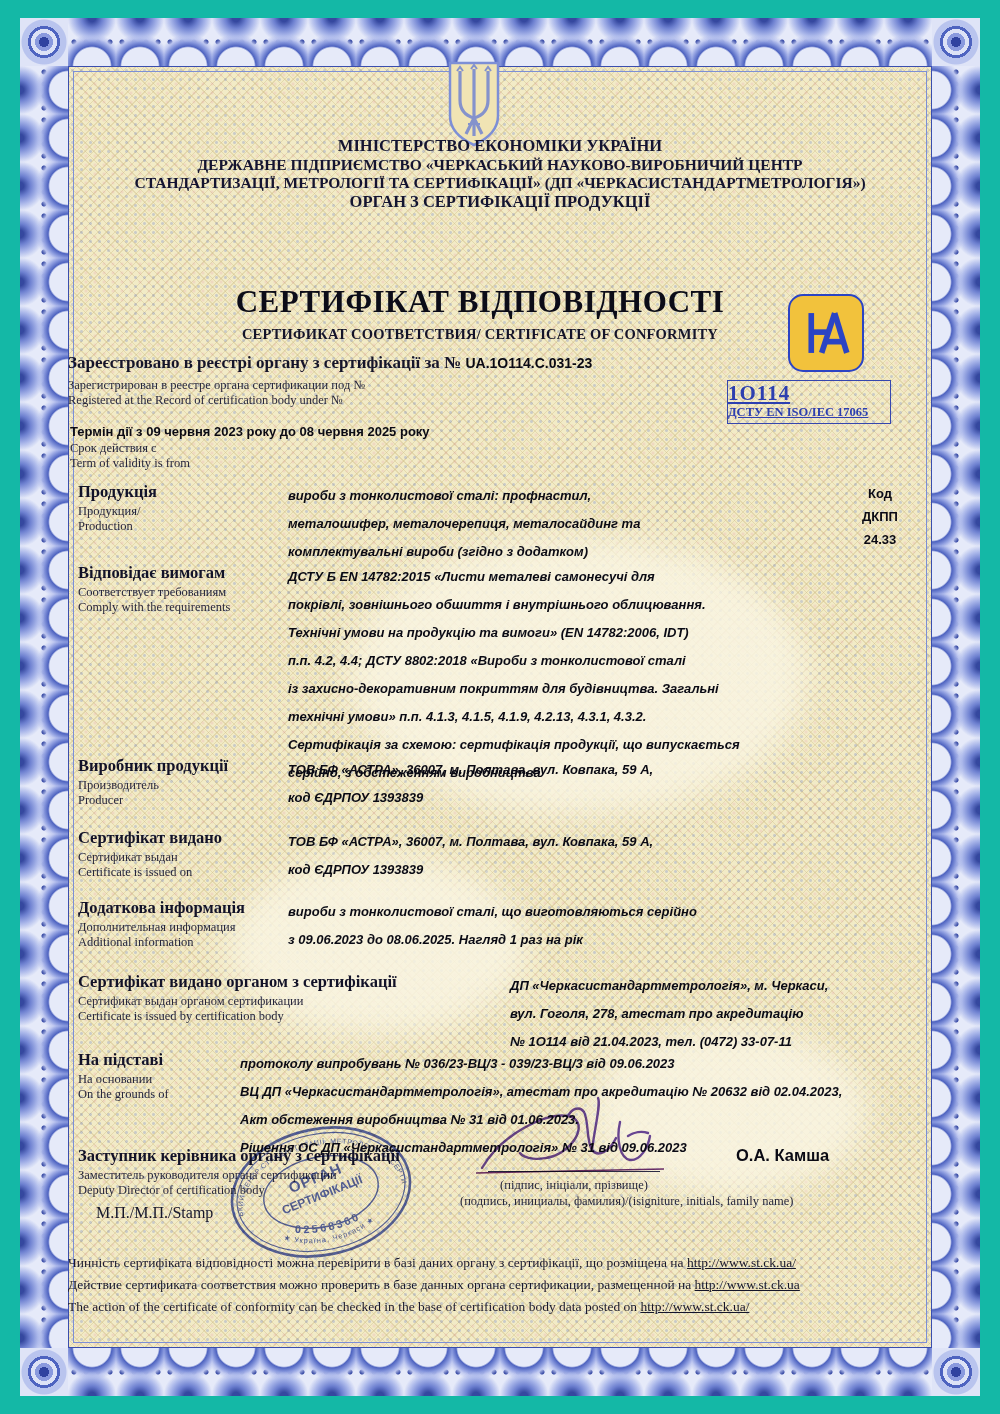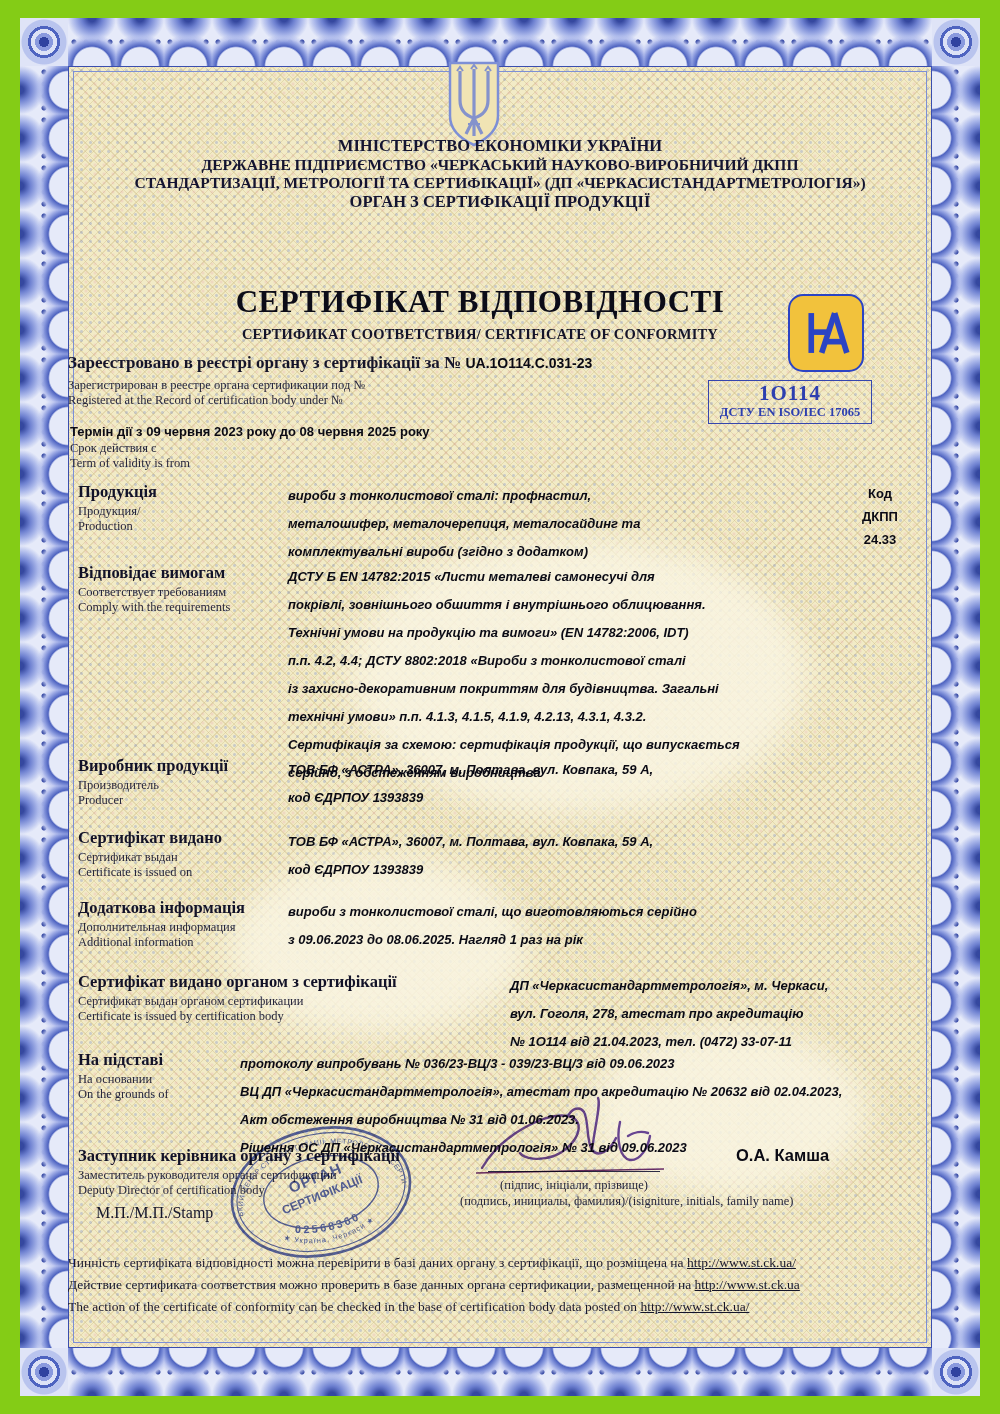--- a/index.html
+++ b/index.html
@@ -1,16 +1,16 @@
 <!DOCTYPE html>
 <html lang="uk"><head>
 <meta charset="utf-8">
 <style>
   html,body{margin:0;padding:0;background:#ffffff;}
-  .page{position:relative;width:1000px;height:1414px;background:#84cc16;overflow:hidden;
+  .page{position:relative;width:1000px;height:1414px;background:#14b8a6;overflow:hidden;
         font-family:"Liberation Serif",serif;color:#15152a;}
 
   
   .band{position:absolute;background-color:#e6eaf9;}
   .band-outline{position:absolute;top:18px;left:20px;right:20px;bottom:18px;
         border:2px solid #3a4eae;}
   .band.h{left:20px;right:20px;height:48px;
     background-image:
       radial-gradient(circle at 50% 0%, #35489f 7%, #6d80d0 19%, #aab7ea 33%, rgba(170,183,234,0) 46%),
       radial-gradient(circle at 50% 100%, rgba(47,66,160,0) 34%, #4e63c0 37%, #8a9ade 45%, rgba(190,199,240,.9) 52%, rgba(190,199,240,0) 60%),
@@ -58,22 +58,22 @@
   .valcol{flex:1;}
   .val-line{font-size:13px;line-height:28px;white-space:nowrap;font-style:italic;}
   .codecol{width:84px;flex:none;text-align:center;margin-left:6px;}
   .code-line{font-size:13px;line-height:23px;}
   .nowrap{white-space:nowrap;}
   a.link{color:#15152a;text-decoration:underline;}
 
   
   .logo-tile{position:absolute;left:788px;top:294px;width:72px;height:74px;background:#f2c23c;
      border:2.5px solid #2b44c4;border-radius:15px;display:flex;align-items:center;justify-content:center;}
-  .acc-box{position:absolute;left:708px;top:380px;width:162px;height:42px;border:1.5px solid #3546ae;
-     text-align:center;color:#2d3fb0;}
+  .acc-box{position:absolute;left:727px;top:380px;width:162px;height:42px;border:1.5px solid #3546ae;
+     color:#2d3fb0;text-decoration:underline;}
   .acc-num{font-size:21px;font-weight:bold;line-height:23px;margin-top:1px;letter-spacing:1px;}
   .acc-std{font-size:12.5px;font-weight:bold;line-height:14px;}
 
   .sig-line{position:absolute;left:488px;top:1171px;width:172px;border-top:1.5px solid #2c2c44;}
   .stamp-wrap{position:absolute;left:226px;top:1122px;width:190px;height:140px;
       mix-blend-mode:multiply;opacity:.82;}
   .sig-wrap{position:absolute;left:468px;top:1096px;width:214px;height:84px;overflow:visible;
       mix-blend-mode:multiply;}
 </style>
 </head>
@@ -106,21 +106,21 @@
       <path d="M14 11 V40 Q14 54 28 58"></path>
       <path d="M42 11 V40 Q42 54 28 58"></path>
       <path d="M28 58 L20 74 M28 58 L36 74 M28 58 V76"></path>
       <path d="M11 11 L14 7 L17 11 M25 9 L28 5 L31 9 M39 11 L42 7 L45 11" stroke-width="2"></path>
       <path d="M22 64 H34" stroke-width="2"></path>
     </g>
   </svg>
 
   <div class="abs hdr ser-b" style="top:136px;">
     <div class="l1">МІНІСТЕРСТВО ЕКОНОМІКИ УКРАЇНИ</div>
-    <div class="l2">ДЕРЖАВНЕ ПІДПРИЄМСТВО «ЧЕРКАСЬКИЙ НАУКОВО-ВИРОБНИЧИЙ ДКПП</div>
+    <div class="l2">ДЕРЖАВНЕ ПІДПРИЄМСТВО «ЧЕРКАСЬКИЙ НАУКОВО-ВИРОБНИЧИЙ ЦЕНТР</div>
     <div class="l2">СТАНДАРТИЗАЦІЇ, МЕТРОЛОГІЇ ТА СЕРТИФІКАЦІЇ» (ДП «ЧЕРКАСИСТАНДАРТМЕТРОЛОГІЯ»)</div>
     <div class="l1">ОРГАН З СЕРТИФІКАЦІЇ ПРОДУКЦІЇ</div>
   </div>
 
   <div class="abs ser-b" style="top:284px;left:84px;right:124px;text-align:center;">
     <div class="title-main ser-b">СЕРТИФІКАТ ВІДПОВІДНОСТІ</div>
     <div class="title-sub ser-b">СЕРТИФИКАТ СООТВЕТСТВИЯ/ CERTIFICATE OF CONFORMITY</div>
   </div>
 
   <div class="logo-tile">

